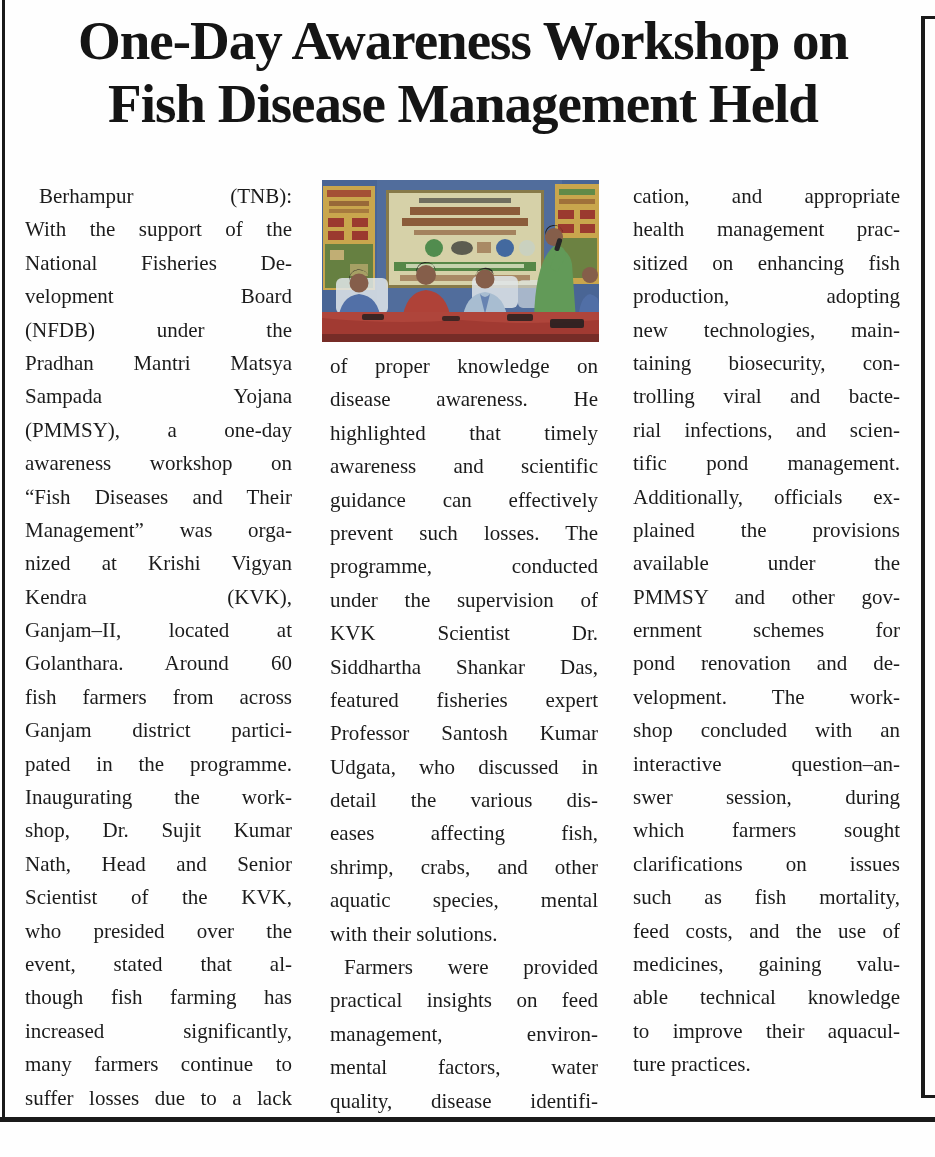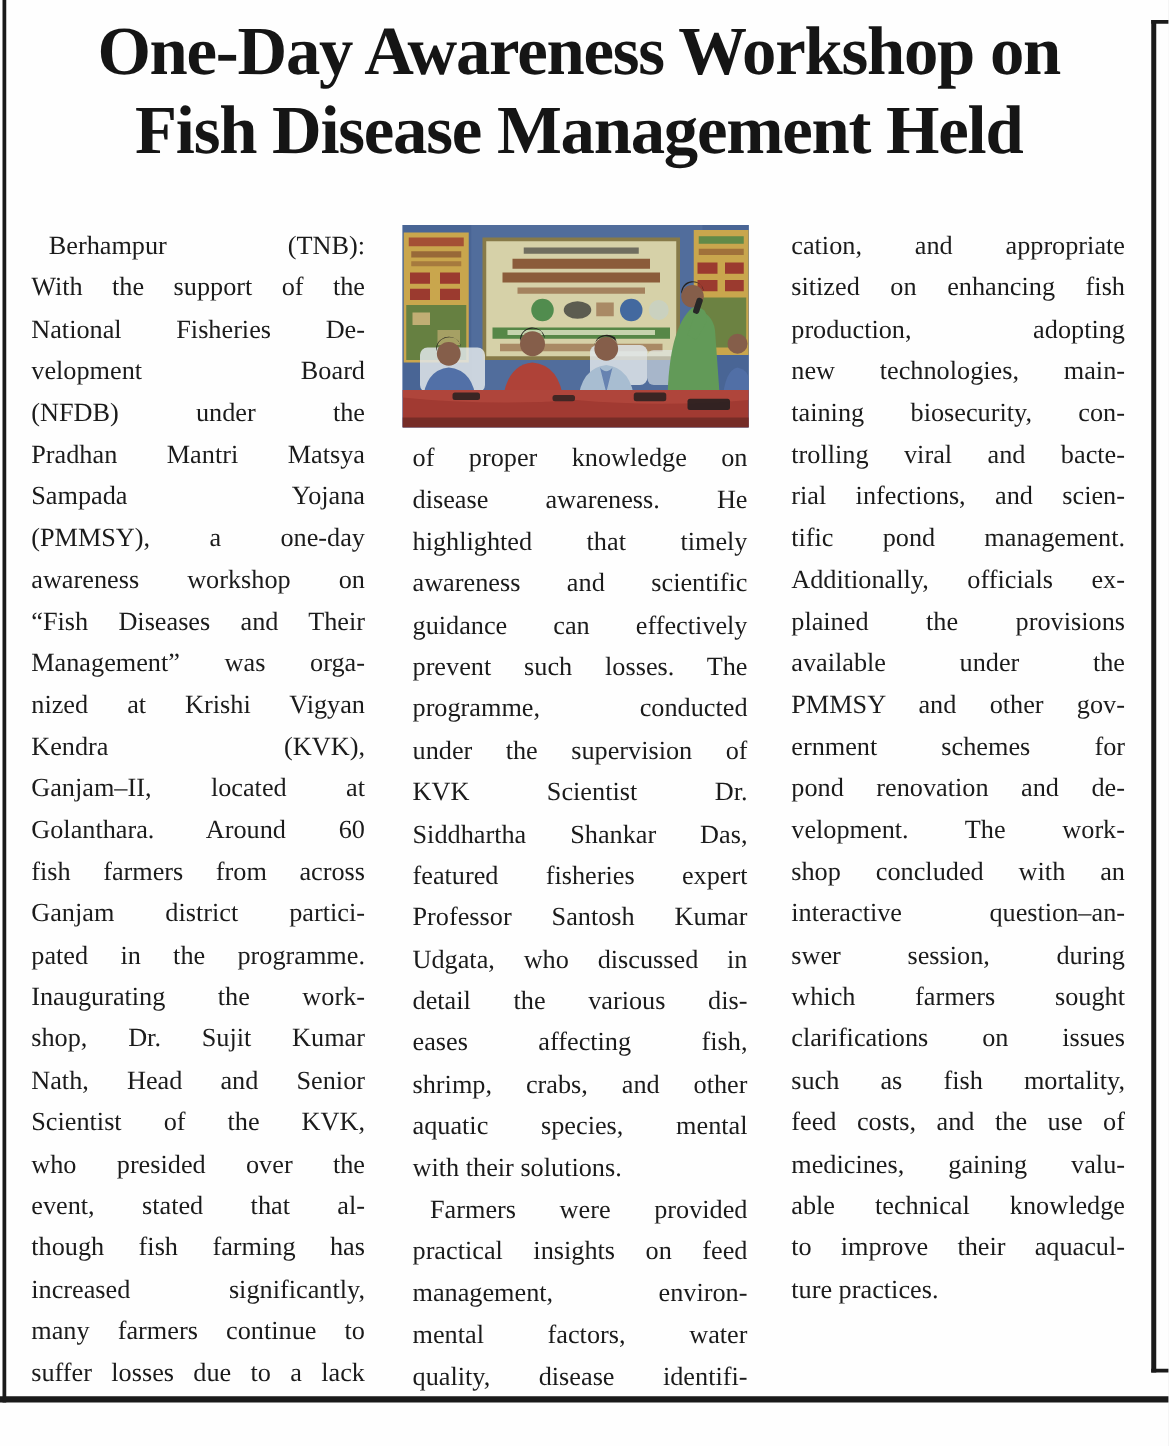--- a/index.html
+++ b/index.html
@@ -219,20 +219,21 @@
         <div class="line indent">Farmers were provided</div>
         <div class="line">practical insights on feed</div>
         <div class="line">management, environ-</div>
         <div class="line">mental factors, water</div>
         <div class="line">quality, disease identifi-</div>
       </div>
   </div>
 
   <div class="col col3">
       <div class="line">cation, and appropriate</div>
+      <div class="line">health management prac-</div>
       <div class="line">sitized on enhancing fish</div>
       <div class="line">production, adopting</div>
       <div class="line">new technologies, main-</div>
       <div class="line">taining biosecurity, con-</div>
       <div class="line">trolling viral and bacte-</div>
       <div class="line">rial infections, and scien-</div>
       <div class="line">tific pond management.</div>
       <div class="line">Additionally, officials ex-</div>
       <div class="line">plained the provisions</div>
       <div class="line">available under the</div>

